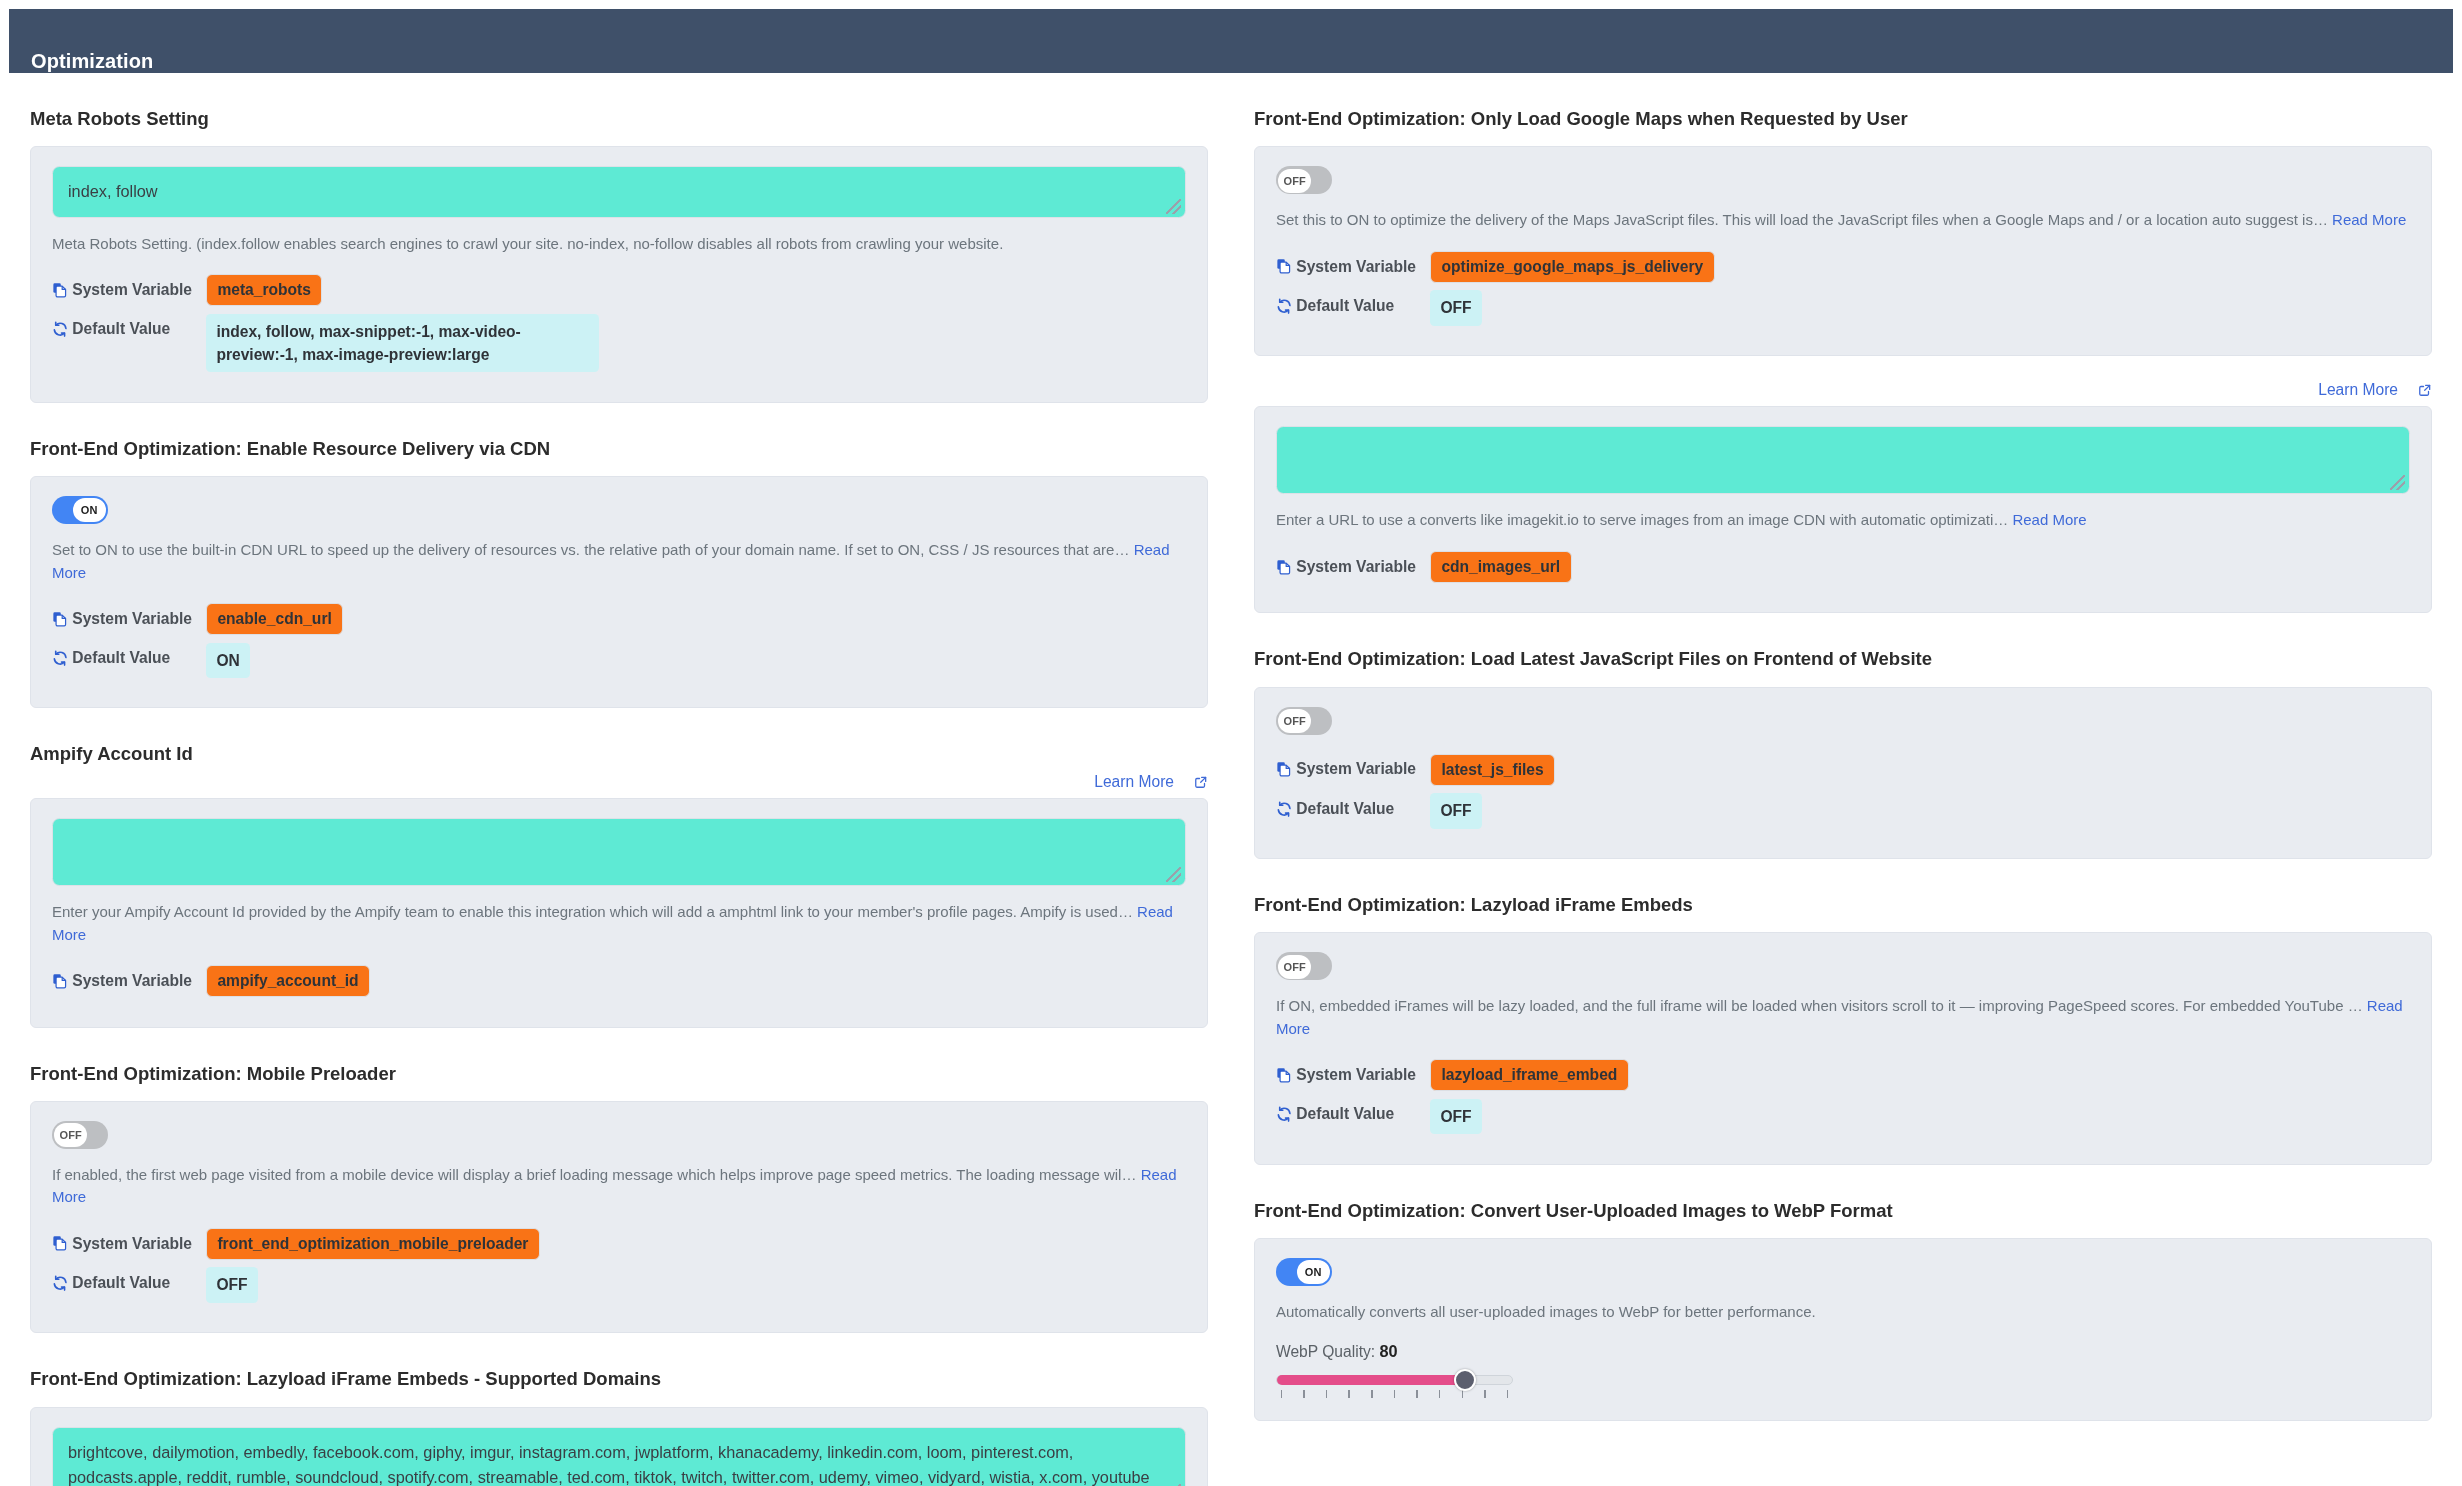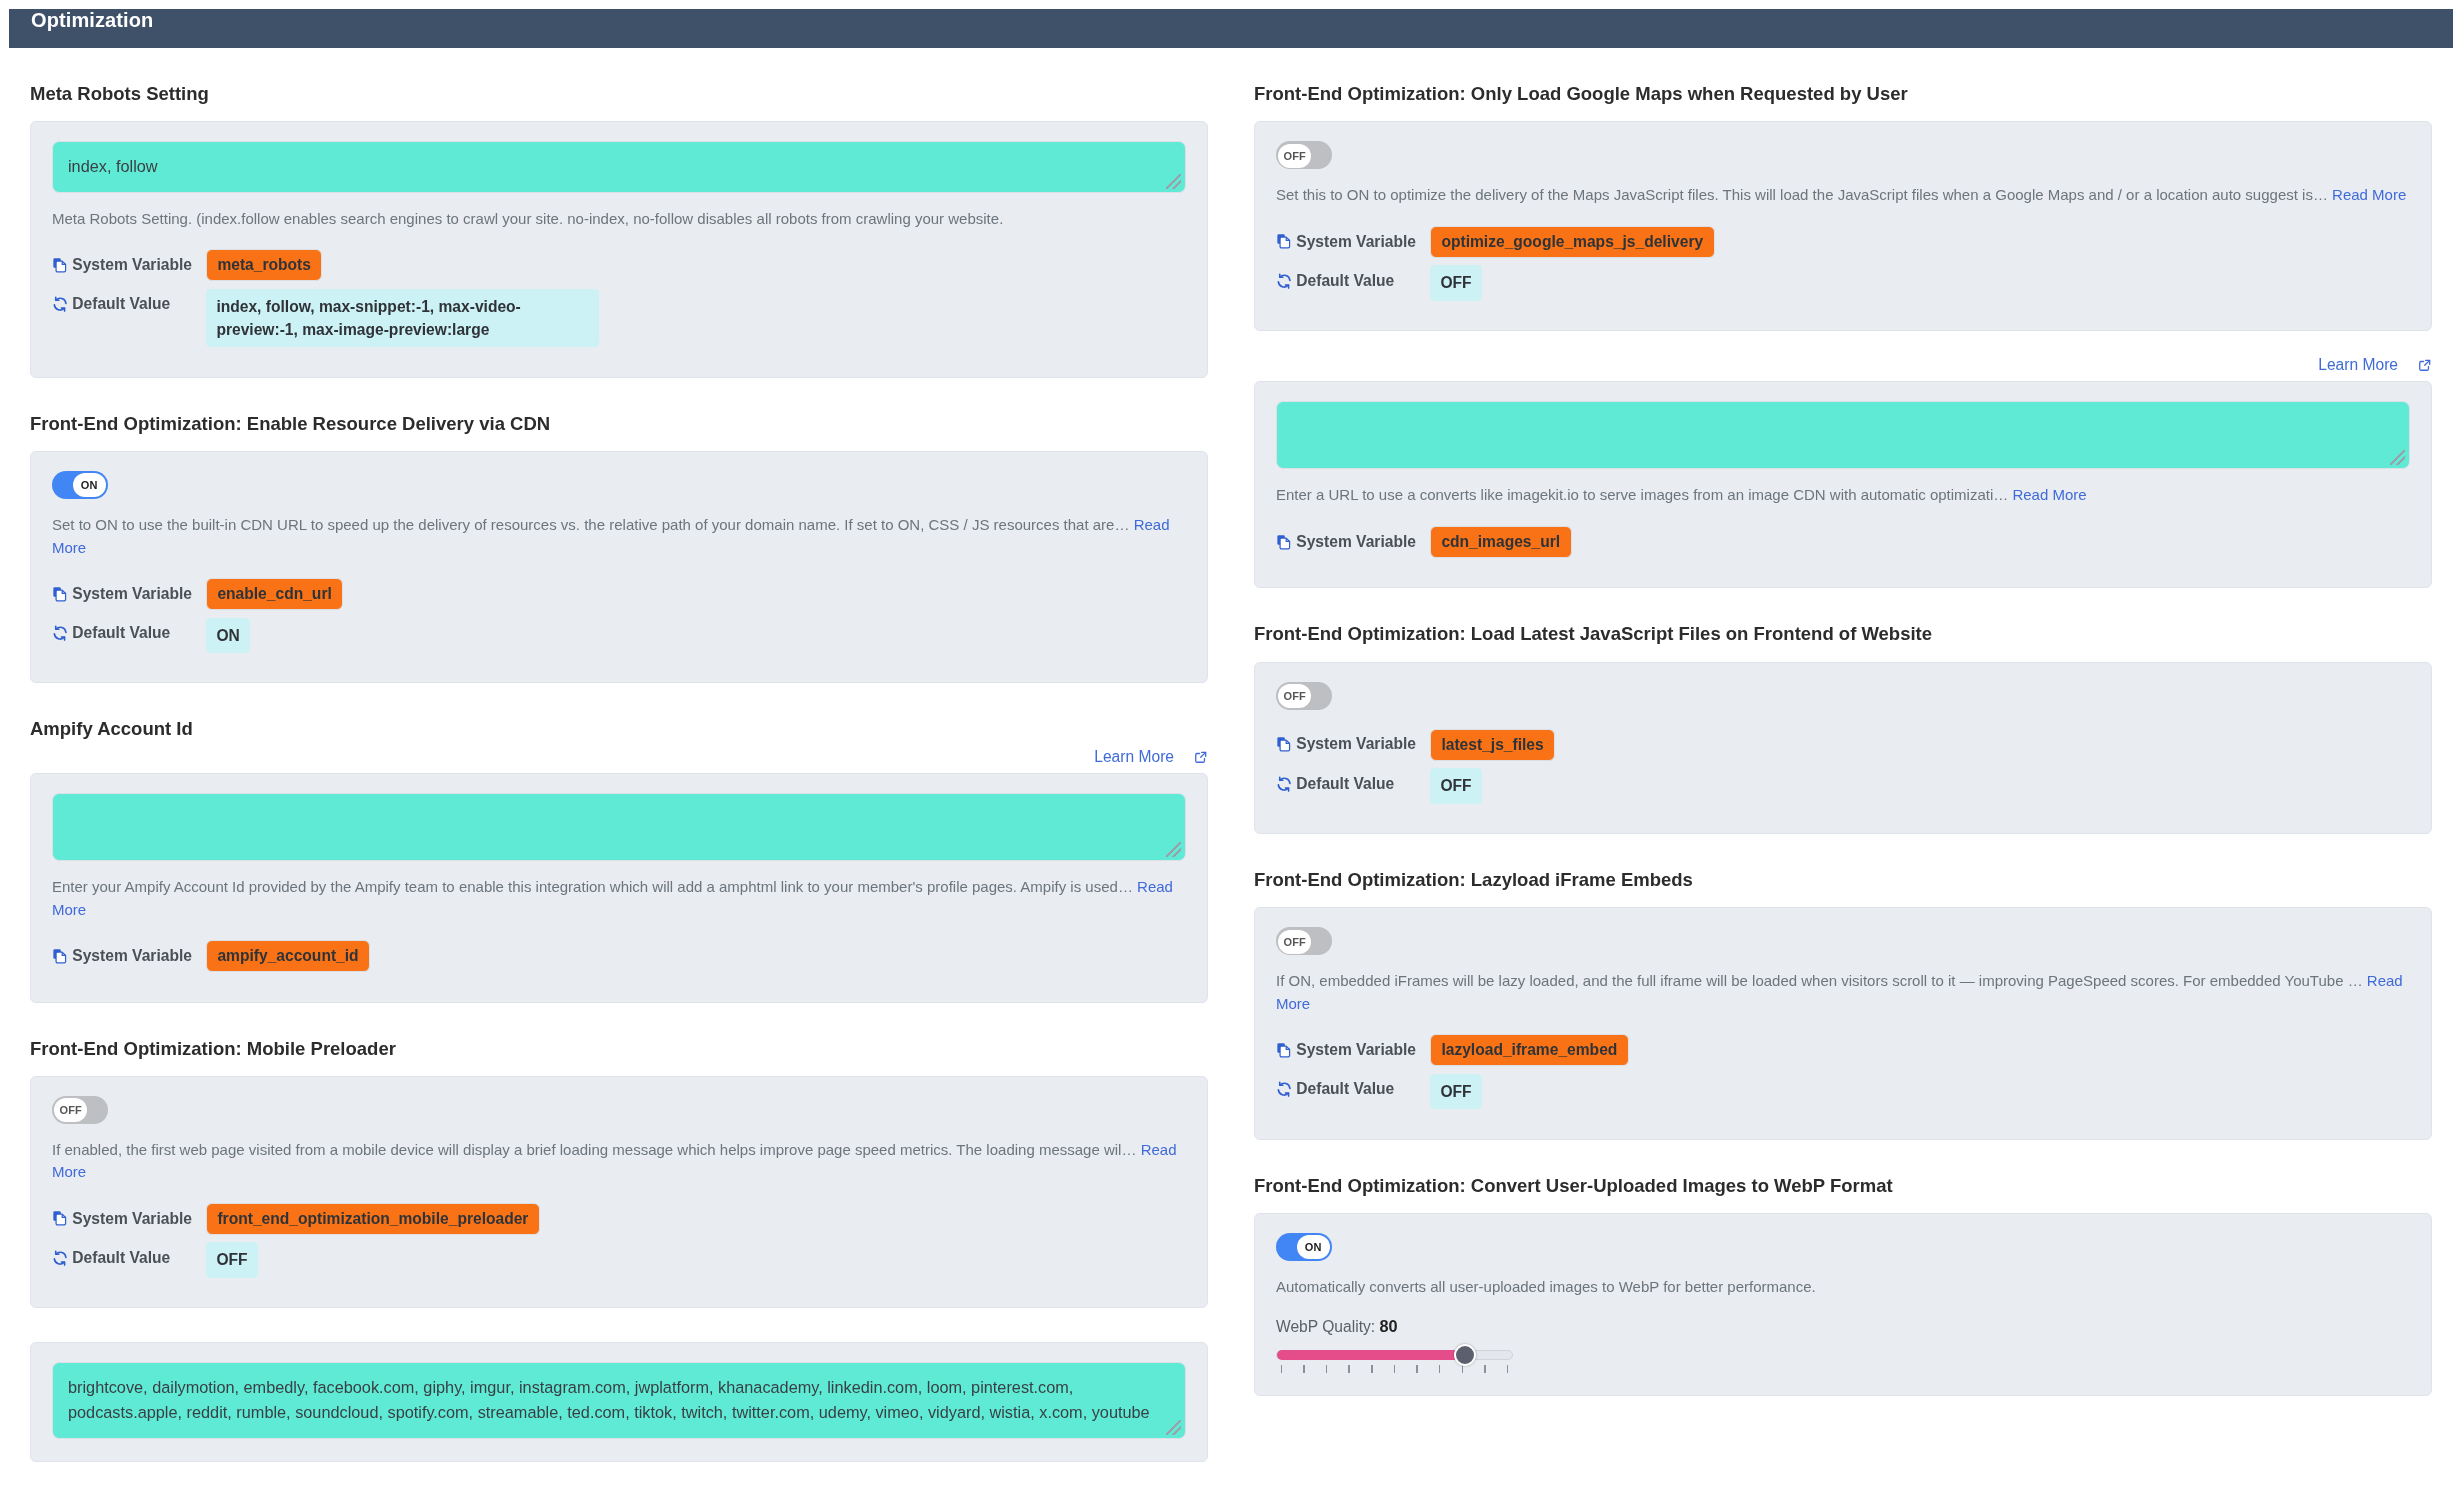--- a/index.html
+++ b/index.html
@@ -7,23 +7,23 @@
     width: 2462px;
     background: #ffffff;
     font-family: "Liberation Sans", sans-serif;
   }
   body { padding-bottom: 7.4px; }
 
   .page-header {
     margin: 9px 9px 0 9px;
     background: #3f5069;
     color: #ffffff;
-    height: 39px;
+    height: 64px;
     display: flex;
-    align-items: flex-start;
+    align-items: flex-end;
     padding: 0 22px;
     font-size: 20px;
     font-weight: bold;
     letter-spacing: 0.1px;
   }
 
   .grid {
     display: grid;
     grid-template-columns: 1fr 1fr;
     column-gap: 46px;
@@ -360,20 +360,21 @@
                   </svg>
                 </span>
               <span>Default Value</span>
             </span>
             <span class="chip-def">OFF</span>
           </div>
           </div>
         </div>
       </div>
       <div class="setting">
+        <div class="setting-title">Front-End Optimization: Lazyload iFrame Embeds - Supported Domains</div>
         <div class="card">
           <div class="ta domains">
             <span>brightcove, dailymotion, embedly, facebook.com, giphy, imgur, instagram.com, jwplatform, khanacademy, linkedin.com, loom, pinterest.com, podcasts.apple, reddit, rumble, soundcloud, spotify.com, streamable, ted.com, tiktok, twitch, twitter.com, udemy, vimeo, vidyard, wistia, x.com, youtube</span>
             <span class="resize"></span>
           </div>
         </div>
       </div>
     </div>
   <div class="col" id="col-right">
       <div class="setting">

